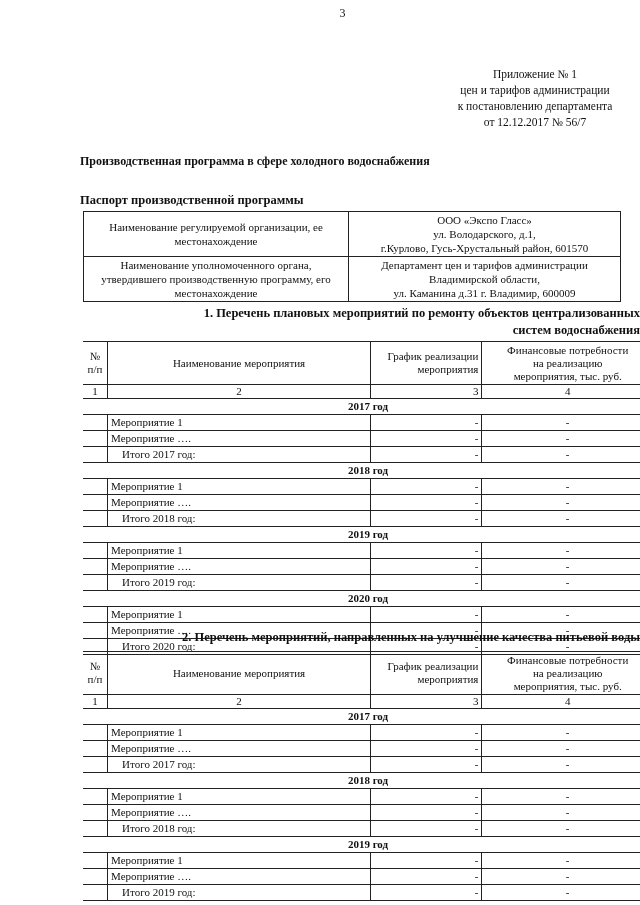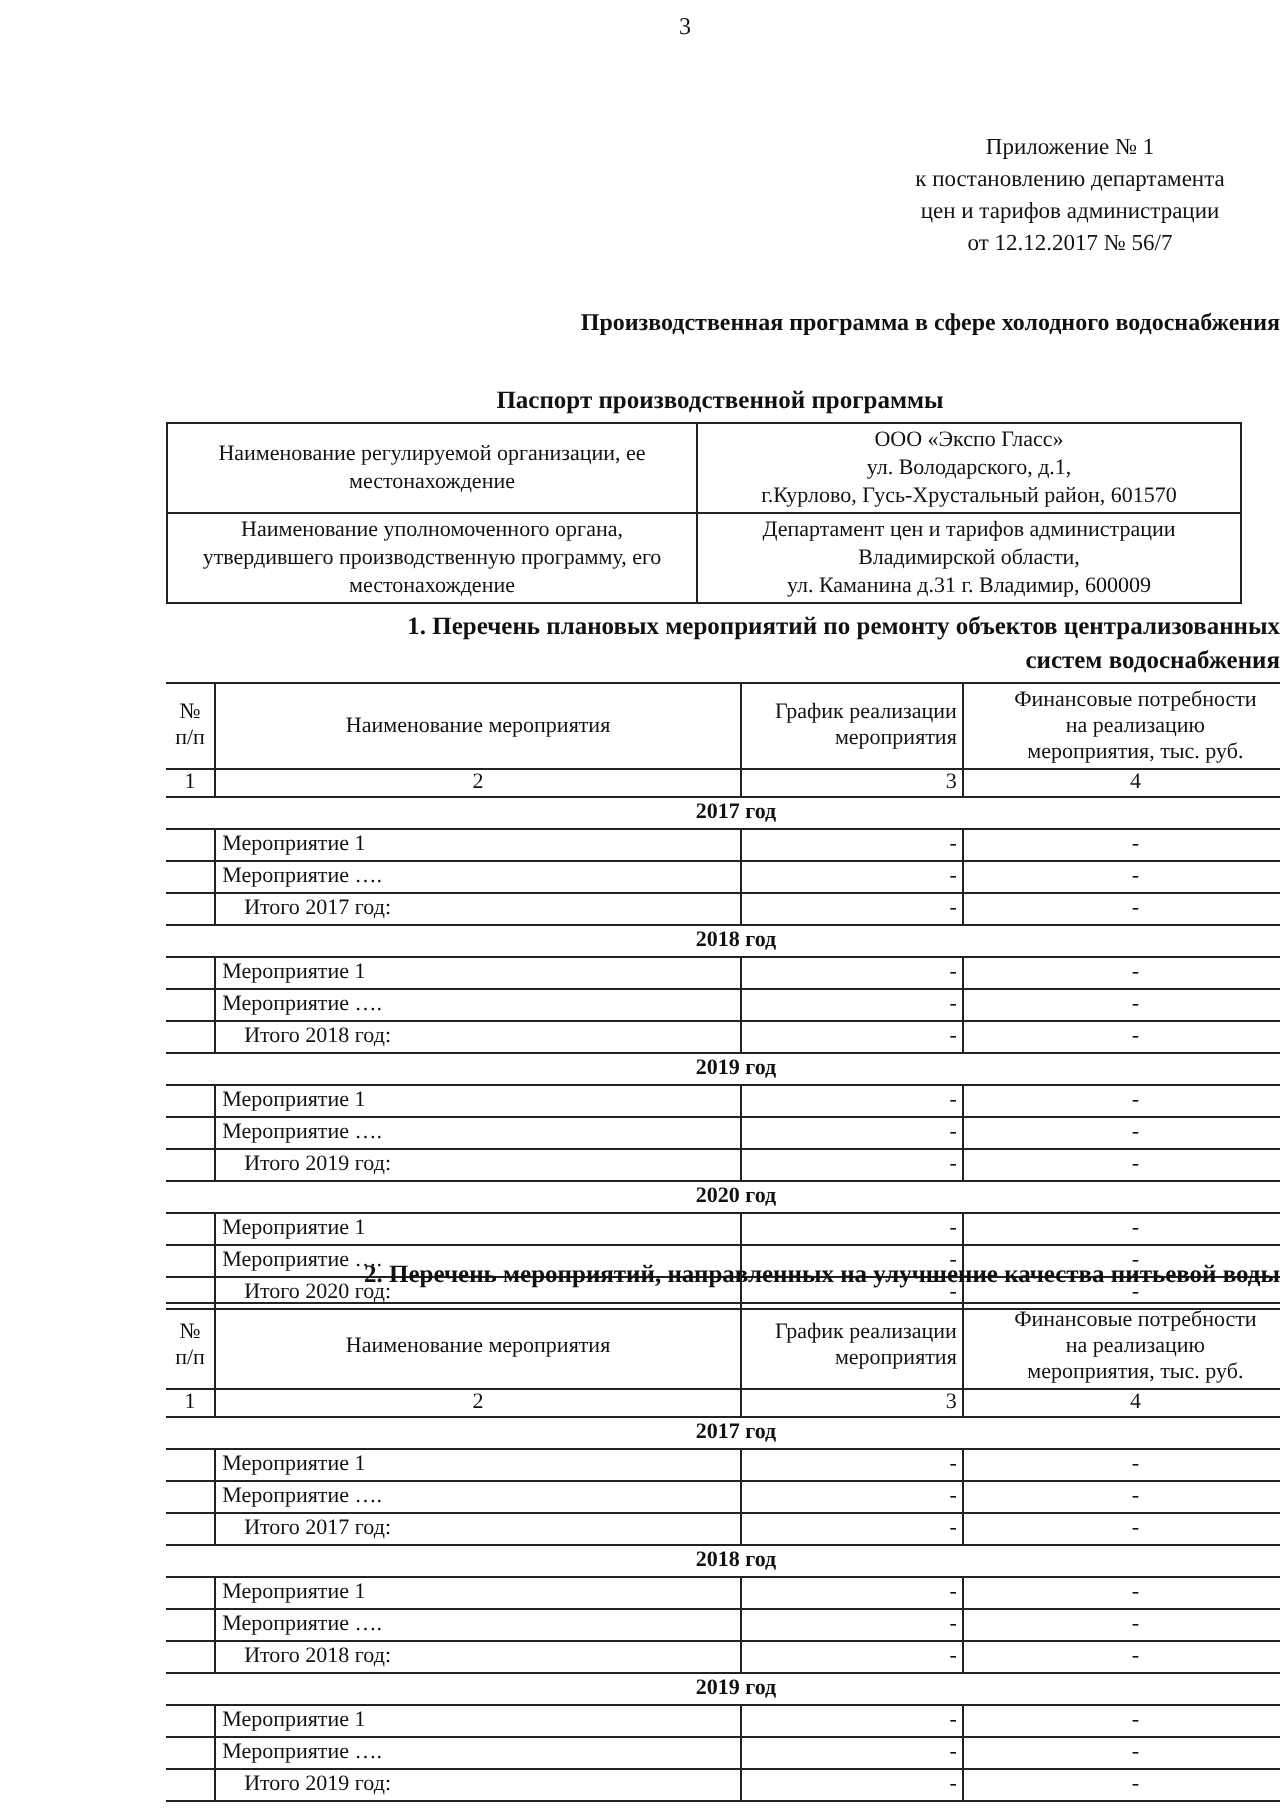--- a/index.html
+++ b/index.html
@@ -1,22 +1,22 @@
 <!DOCTYPE html>
 <html><head>
 <meta charset="utf-8">
 <style>
   html, body { margin: 0; padding: 0; background: #ffffff; }
   body { width: 640px; height: 905px; position: relative; overflow: hidden;
          font-family: "Liberation Serif", serif; color: #111; font-size: 11px; }
   .abs { position: absolute; }
   .pagenum { left: 0; width: 685px; top: 6px; text-align: center; font-size: 12px; }
   .appendix { left: 430px; width: 210px; top: 66px; text-align: center; font-size: 11.5px; line-height: 16px; }
-  .title { left: 80px; width: 560px; top: 154px; text-align: right; font-weight: bold; font-size: 12px; line-height: 15px; }
-  .passport-title { left: 80px; width: 560px; top: 193px; text-align: center; font-weight: bold; font-size: 12.5px; }
+  .title { left: 80px; width: 560px; top: 154px; text-align: left; font-weight: bold; font-size: 12px; line-height: 15px; }
+  .passport-title { left: 80px; width: 560px; top: 193px; font-weight: bold; font-size: 12.5px; }
   table { border-collapse: collapse; position: absolute; }
   td { border: 1px solid #222; padding: 0 3px; vertical-align: middle; font-size: 11px; }
   .passport { left: 83px; top: 211px; width: 538px; }
   .passport td { text-align: center; line-height: 14px; padding: 1px 3px; }
   .sect-title { left: 80px; width: 560px; text-align: right; font-weight: bold; font-size: 12.5px; line-height: 17px; }
   .main { left: 83px; width: 570px; }
   .main td { height: 15px; line-height: 13px; padding: 0 3px; }
   .main .hdr td { height: 42px; text-align: center; line-height: 13px; }
   .main .nums td { text-align: center; height: 13px; }
   .main .year td { text-align: center; font-weight: bold; border-left: none; border-right: none; }
@@ -27,22 +27,22 @@
   .main td.first { border-left: none; }
   .indent { padding-left: 14px !important; }
 </style>
 </head>
 <body>
 
 <div class="abs pagenum">3</div>
 
 <div class="abs appendix">
   <div>Приложение № 1</div>
+  <div>цен и тарифов администрации</div>
   <div>к постановлению департамента</div>
-  <div>цен и тарифов администрации</div>
   <div>от 12.12.2017 № 56/7</div>
 </div>
 
 <div class="abs title">
   <div>Производственная программа в сфере холодного водоснабжения</div>
 </div>
 
 <div class="abs passport-title">Паспорт производственной программы</div>
 
 <table class="passport">

